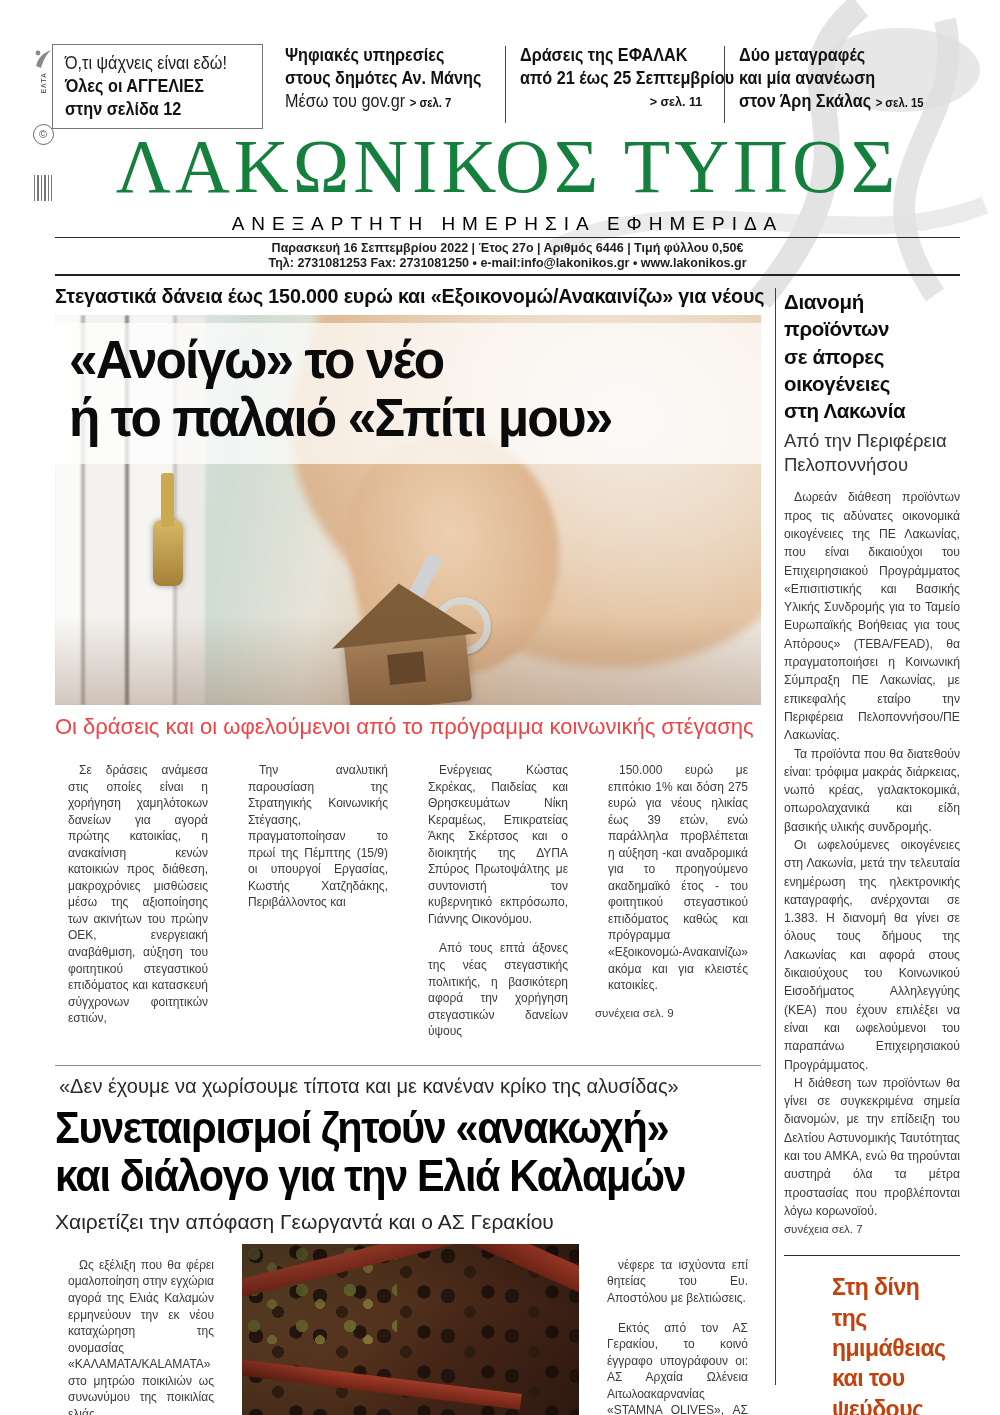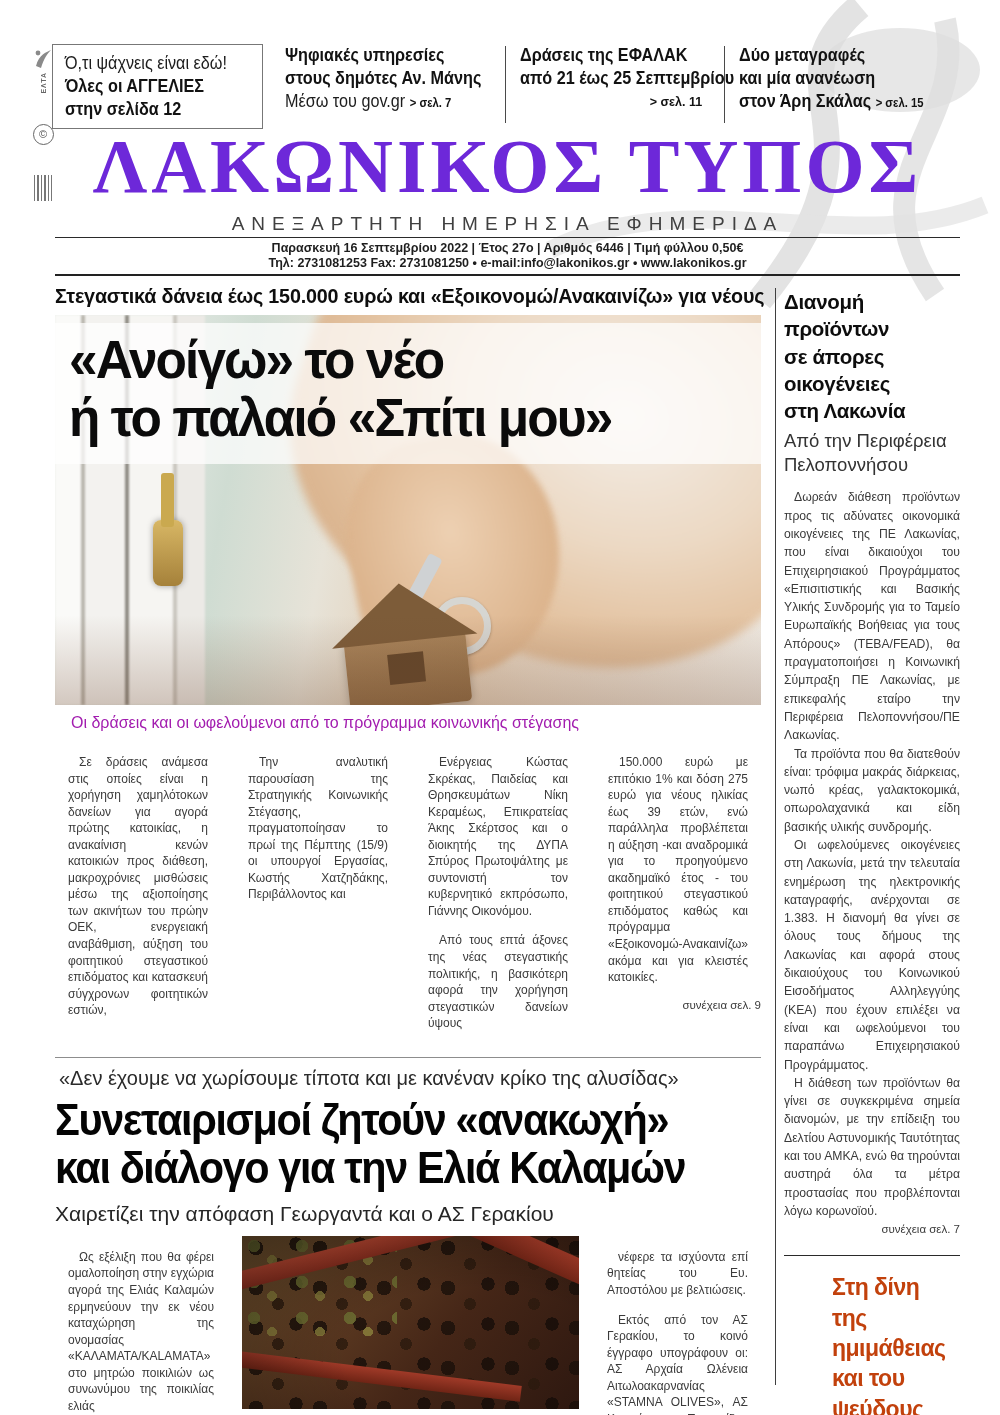--- a/index.html
+++ b/index.html
@@ -28,23 +28,23 @@
   .t-ref{font-size:12.5px;font-weight:bold;color:#121212;}
   .teaser-box{border:1.5px solid #777;padding:7px 12px;width:196px;margin-right:22px;background:#fff;}
   .teaser-2{width:212px;}
   .tdiv{width:1px;background:#4a4a4a;margin:2px 14px 6px 8px;}
   .teaser-3{width:196px;display:flex;flex-direction:column;}
   .t3ref{text-align:right;margin-top:4px;margin-right:14px;}
   .teaser-4{flex:1;}
 
   
   .masthead{position:absolute;left:55px;top:128px;width:905px;text-align:center;z-index:2;}
-  .mast-title{font-family:"Liberation Serif",serif;font-weight:bold;font-size:76px;line-height:1.02;
-              letter-spacing:4px;color:#6d28d9;}
-  .mast-sub{font-size:19px;letter-spacing:7px;color:#404040;margin-top:7px;}
+  .mast-title{font-family:"Liberation Serif",serif;font-weight:normal;font-size:76px;line-height:1.02;
+              letter-spacing:4px;color:#15803d;}
+  .mast-sub{font-size:19px;letter-spacing:7px;color:#000000;margin-top:7px;}
   .mast-rules{position:absolute;left:55px;top:237px;width:905px;text-align:center;z-index:2;}
   .rule{height:1px;background:#2a2a2a;}
   .dateline{font-size:12.5px;font-weight:bold;color:#1e1e1e;margin-top:3px;}
   .contact{font-size:12.5px;font-weight:bold;color:#1e1e1e;margin-top:1px;margin-bottom:4px;}
   .rule-thick{height:2px;background:#222;}
 
   
   .vrule{position:absolute;left:775px;top:288px;width:1px;height:1097px;background:#3f3f3f;z-index:2;}
 
   
@@ -71,24 +71,24 @@
   .p1-house{position:absolute;left:292px;top:322px;width:122px;height:70px;border-radius:5px;
     background:linear-gradient(#a8835a,#8f6b44);transform:rotate(-6deg);box-shadow:0 2px 8px rgba(0,0,0,.25);}
   .p1-house::before{content:"";position:absolute;left:-12px;top:-54px;border-left:73px solid transparent;
     border-right:73px solid transparent;border-bottom:58px solid #7d5c39;}
   .p1-house::after{content:"";position:absolute;left:42px;top:16px;width:36px;height:30px;background:#63462a;}
   .p1-warm{position:absolute;left:0;right:0;bottom:0;height:90px;background:linear-gradient(rgba(120,80,50,0),rgba(110,70,45,.28));}
   .hl-overlay{position:absolute;top:8px;left:0;right:0;background:rgba(255,255,255,.72);padding:8px 14px 16px;}
   .hl{font-size:53px;font-weight:bold;color:#0b0b0b;letter-spacing:-2px;line-height:1.1;
       transform:scaleX(.97);transform-origin:left top;white-space:nowrap;}
 
-  .subhead1{font-size:16px;color:#a21caf;margin:9px 16px 9px;}
+  .subhead1{font-size:22px;color:#ef4444;margin:9px 0 9px;}
   .cols4{display:grid;grid-template-columns:repeat(4,1fr);column-gap:14px;}
   .bodytext p{margin:13px;font-size:12px;line-height:1.38;text-align:justify;color:#3a3a3a;text-indent:11px;}
-  .cont{font-size:11.5px;color:#3a3a3a;text-align:right;margin-top:3px;}
+  .cont{font-size:11.5px;color:#3a3a3a;text-align:left;margin-top:3px;}
   .hdivider{height:1px;background:#8d8d8d;margin:12px 0 9px;}
 
   .kicker2{font-size:20px;color:#2a2a2a;margin:2px 0 6px;padding-left:4px;}
   .headline2 div{font-size:45px;font-weight:bold;color:#040404;letter-spacing:-1.5px;line-height:1.08;
       white-space:nowrap;transform:scaleX(.92);transform-origin:left top;}
   .subhead2{font-size:21px;color:#262626;margin:9px 0 10px;}
   .art2{display:grid;grid-template-columns:172px 337px 1fr;column-gap:15px;}
 
   
   .photo2{position:relative;height:173px;overflow:hidden;

